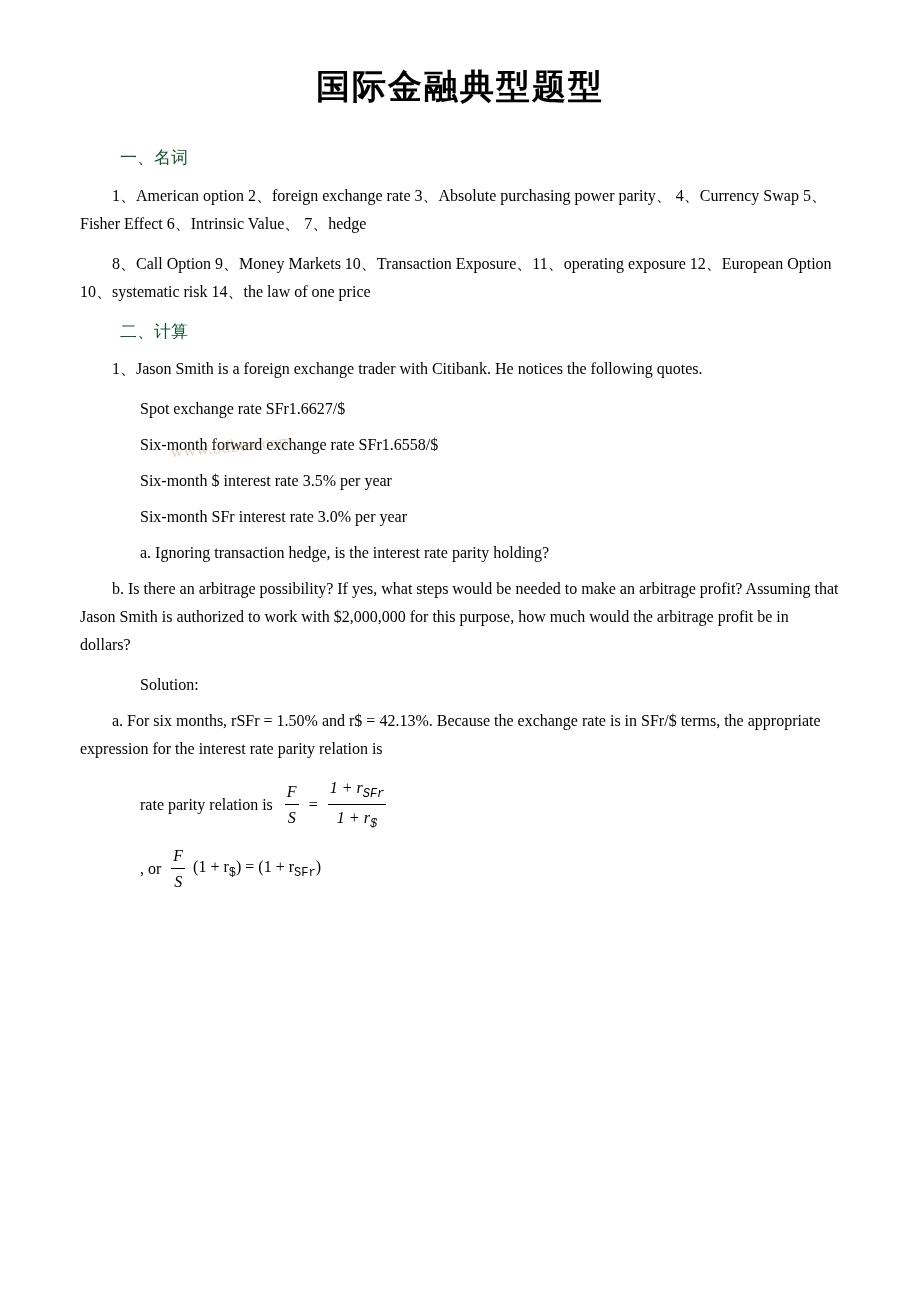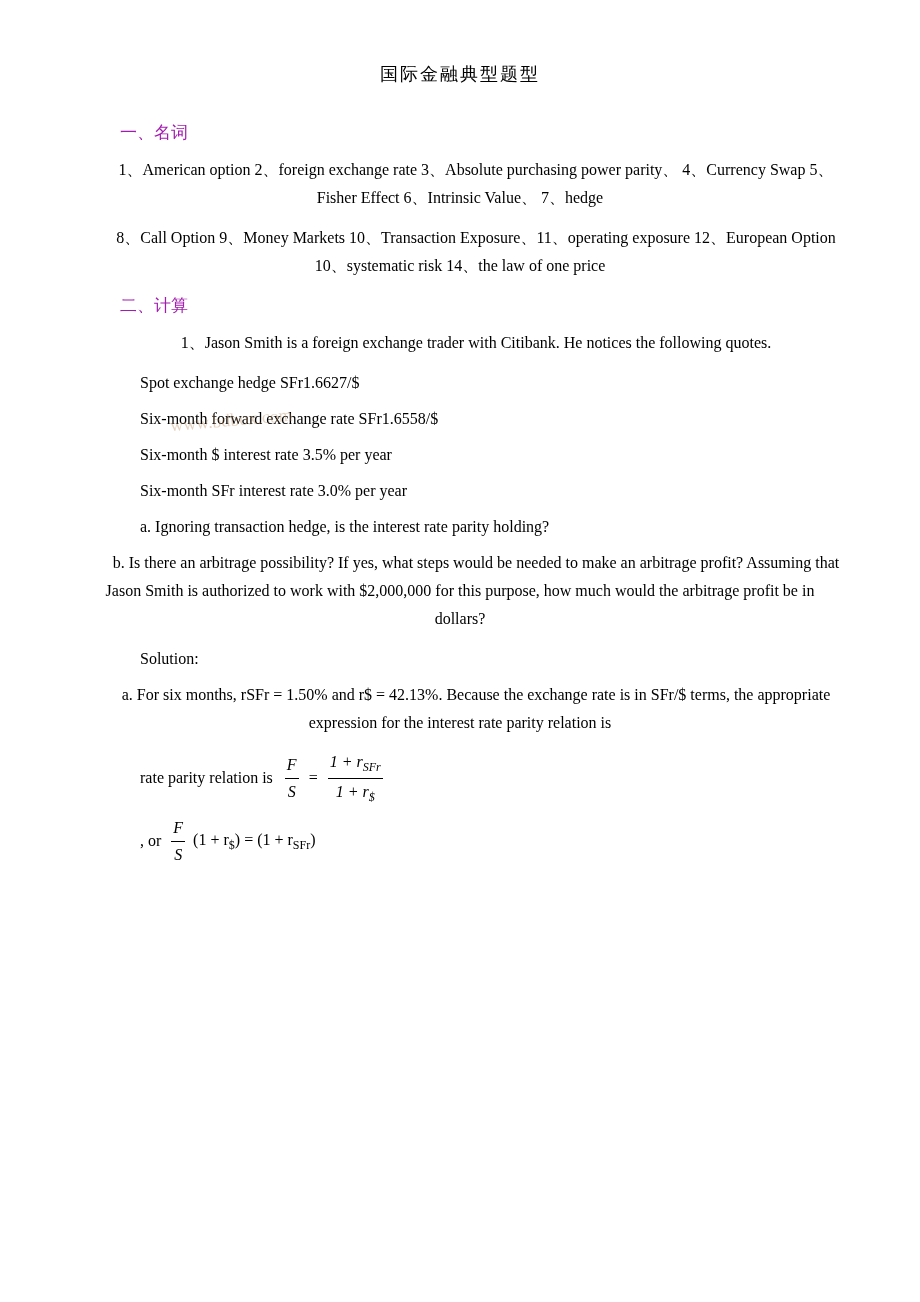--- a/index.html
+++ b/index.html
@@ -12,37 +12,36 @@
       font-family: "SimSun", "宋体", serif;
       font-size: 16px;
       color: #000000;
       width: 920px;
       min-height: 1302px;
       padding: 60px 80px;
       line-height: 1.6;
     }
     .page-title {
       text-align: center;
-      font-size: 18px;
-      font-weight: normal;
+      font-size: 34px;
+      font-weight: bold;
       margin-bottom: 30px;
       letter-spacing: 2px;
     }
     .section-heading {
       font-size: 17px;
-      color: #a21caf;
+      color: #14532d;
       margin-left: 40px;
       margin-bottom: 10px;
       margin-top: 10px;
     }
     .paragraph {
       text-indent: 2em;
       margin-bottom: 12px;
       line-height: 1.75;
-      text-align: center;
     }
     .indent-block {
       margin-left: 60px;
       margin-bottom: 8px;
       line-height: 1.75;
     }
     .formula-block {
       display: flex;
       align-items: center;
       margin: 8px 0 8px 60px;
@@ -73,38 +72,39 @@
       color: rgba(180,130,80,0.35);
       font-size: 18px;
       top: 0;
       left: 30px;
       transform: rotate(-5deg);
       pointer-events: none;
       white-space: nowrap;
     }
     sub {
       font-size: 0.75em;
+      font-family: Liberation Mono, monospace;
     }
   </style>
 </head>
 <body>
 
 <h1 class="page-title">国际金融典型题型</h1>
 
 <div class="section-heading">一、名词</div>
 
 <div class="paragraph">1、American option 2、foreign exchange rate 3、Absolute purchasing power parity、 4、Currency Swap 5、Fisher Effect 6、Intrinsic Value、 7、hedge</div>
 <div class="paragraph">8、Call Option 9、Money Markets 10、Transaction Exposure、11、operating exposure 12、European Option 10、systematic risk 14、the law of one price</div>
 
 <div class="section-heading">二、计算</div>
 
 <div class="paragraph">1、Jason Smith is a foreign exchange trader with Citibank. He notices the following quotes.</div>
 
 <div class="watermark" style="position:relative;">
-  <div class="indent-block">Spot exchange hedge      SFr1.6627/$</div>
+  <div class="indent-block">Spot exchange rate      SFr1.6627/$</div>
   <div class="indent-block" style="position:relative;">
     <span>Six-month forward exchange rate   SFr1.6558/$</span>
     <span class="watermark-text">www.bdbox.com</span>
   </div>
   <div class="indent-block">Six-month $ interest rate     3.5% per year</div>
   <div class="indent-block">Six-month SFr interest rate     3.0% per year</div>
 </div>
 
 <div class="indent-block">a. Ignoring transaction hedge, is the interest rate parity holding?</div>
 

